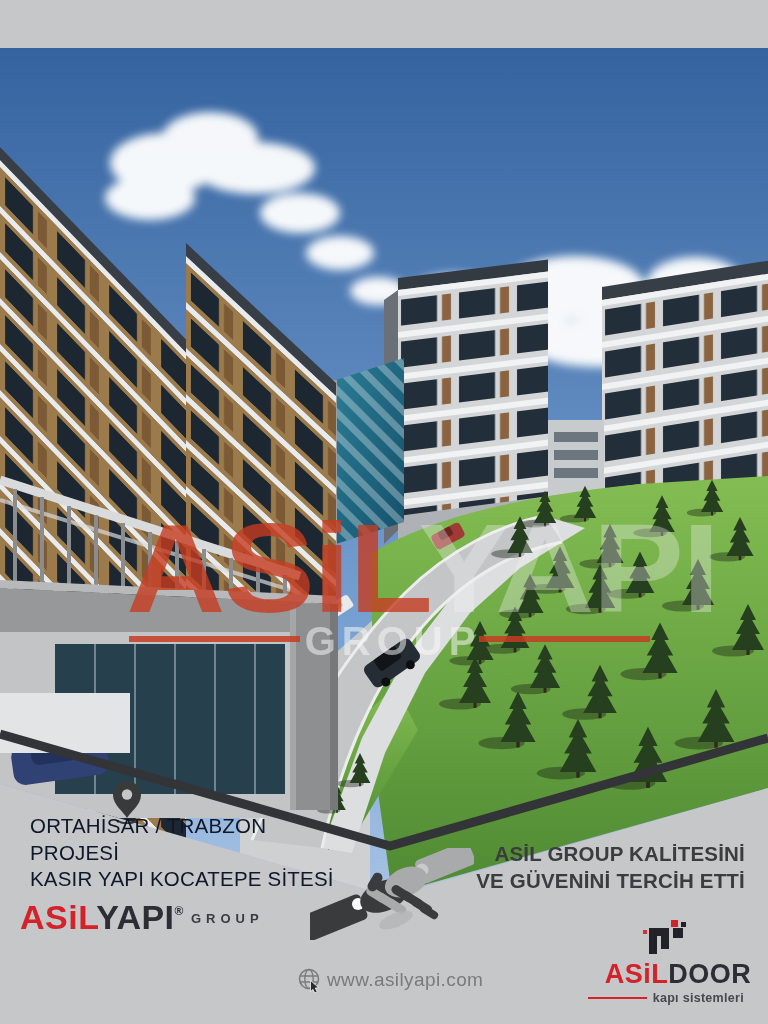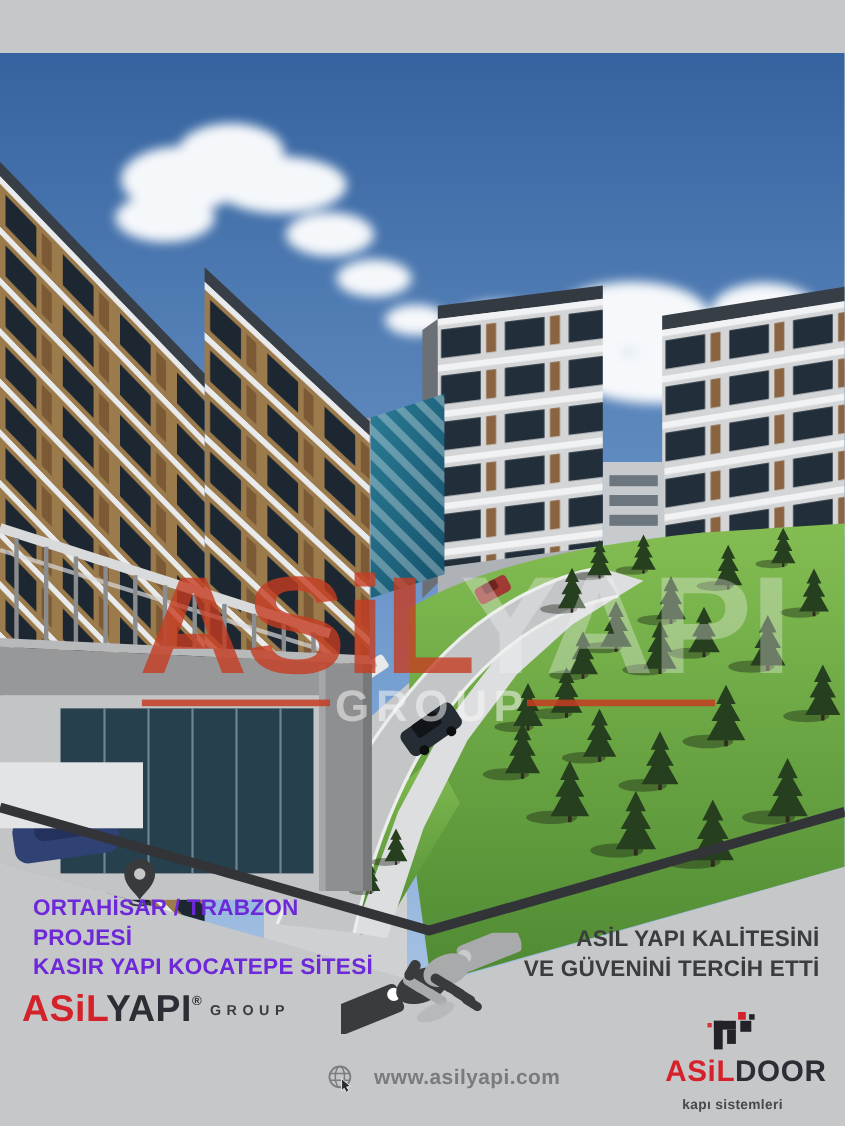--- a/index.html
+++ b/index.html
@@ -12,43 +12,43 @@
   .hero{
     position:absolute;top:0;left:0;width:768px;height:860px;
     clip-path:polygon(0 0,768px 0,768px 740px,390px 848px,0 736px);
     margin-top:48px;
   }
   .hero svg{display:block;}
   .edge-overlay{position:absolute;top:0;left:0;pointer-events:none;}
 
   .info-left{
     position:absolute;left:30px;top:813px;
-    color:#6d28d9;font-weight:700;font-size:20.5px;line-height:26.5px;letter-spacing:.2px;
+    color:#0f172a;font-weight:400;font-size:20.5px;line-height:26.5px;letter-spacing:.2px;
   }
   .pin-wrap{position:absolute;left:110px;top:780px;width:34px;height:44px;}
   .info-right{
     position:absolute;right:23px;top:841px;text-align:right;
     color:#3b3c3e;font-weight:700;font-size:20.5px;line-height:26.5px;letter-spacing:.2px;
   }
   .handshake-wrap{position:absolute;left:310px;top:848px;width:164px;height:92px;}
 
   .logo-ay{position:absolute;left:20px;top:888px;width:188px;display:flex;flex-direction:row;align-items:center;}
   .ay-word{font-size:34px;font-weight:800;letter-spacing:.5px;line-height:1;margin-top:2px;color:#2d2e35;white-space:nowrap;}
   .red-txt{color:#d4212a;}
   .reg{font-size:12px;font-weight:700;vertical-align:14px;color:#2d2e35;}
   .brand-sub{display:flex;align-items:center;gap:7px;width:100%;margin-top:5px;}
   .rline{flex:1;height:3px;background:#d4212a;}
   .brand-sub .sub-txt{font-size:13px;font-weight:700;letter-spacing:5px;color:#3a3b40;}
 
-  .site{position:absolute;left:297px;top:967px;display:flex;align-items:center;gap:17px;
-        color:#7a7b7d;font-size:19px;font-weight:700;letter-spacing:.4px;}
+  .site{position:absolute;left:297px;top:967px;display:flex;align-items:center;gap:4px;
+        color:#7a7b7d;font-size:19px;font-weight:400;letter-spacing:.4px;}
 
   .logo-ad{position:absolute;right:24px;top:920px;width:156px;display:flex;flex-direction:column;align-items:center;}
   .ad-word{font-size:27px;font-weight:800;letter-spacing:.5px;line-height:1;margin-top:3px;color:#2d2e35;white-space:nowrap;margin-left:24px;}
-  .ad-sub{display:flex;align-items:center;gap:6px;width:100%;margin-top:3px;flex-direction:column;}
+  .ad-sub{display:flex;align-items:center;gap:6px;width:100%;margin-top:3px;}
   .ad-sub .rline{height:2px;}
   .ad-sub .tag-txt{font-size:12.5px;font-weight:600;color:#47484b;letter-spacing:.3px;}
 </style>
 </head>
 <body>
 
 <div class="poster">
 
   <div class="hero">
     <svg width="768" height="860" viewBox="0 0 768 860">
@@ -282,21 +282,21 @@
       <rect x="107" y="47" width="9" height="23" rx="4.5" fill="#3a3b3d" transform="rotate(-58 111 58)"></rect>
       <rect x="115" y="54" width="8" height="20" rx="4" fill="#3a3b3d" transform="rotate(-58 119 64)"></rect>
 
       <rect x="60" y="24" width="10" height="20" rx="5" fill="#3a3b3d" transform="rotate(30 65 34)"></rect>
 
       <ellipse cx="86" cy="72" rx="18" ry="7" fill="#b4b5b7" opacity=".8" transform="rotate(-22 86 72)"></ellipse>
     </svg>
   </div>
 
   <div class="info-right">
-    <div>ASİL YAPI KALİTESİNİ</div>
+    <div>ASİL GROUP KALİTESİNİ</div>
     <div>VE GÜVENİNİ TERCİH ETTİ</div>
   </div>
 
   <div class="logo-ay">
     <svg width="54" height="56" viewBox="0 0 54 56">
       <g transform="skewY(-8)" fill="#3a3b40">
         <rect x="10" y="6" width="16" height="2.6"></rect>
           <rect x="10" y="10.4" width="16" height="2.6"></rect>
         <rect x="10" y="14.8" width="16" height="2.6"></rect>
           <rect x="10" y="19.2" width="16" height="2.6"></rect>

